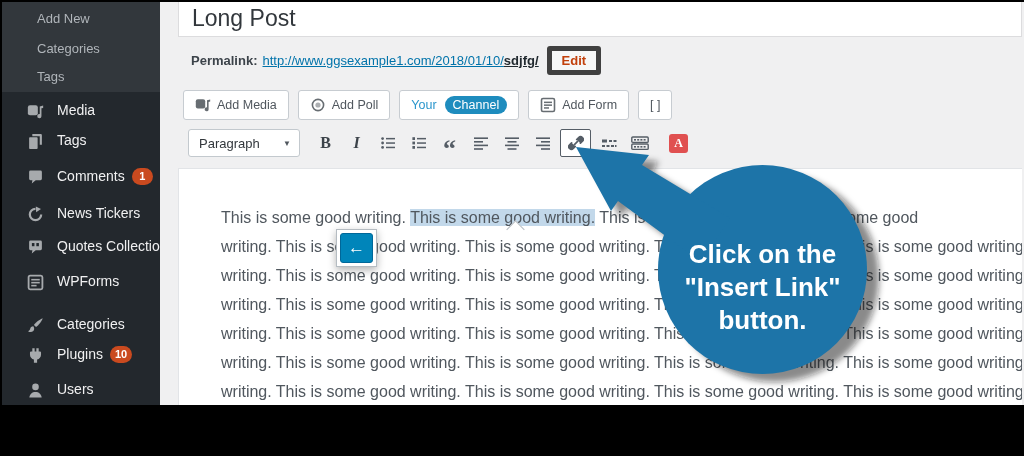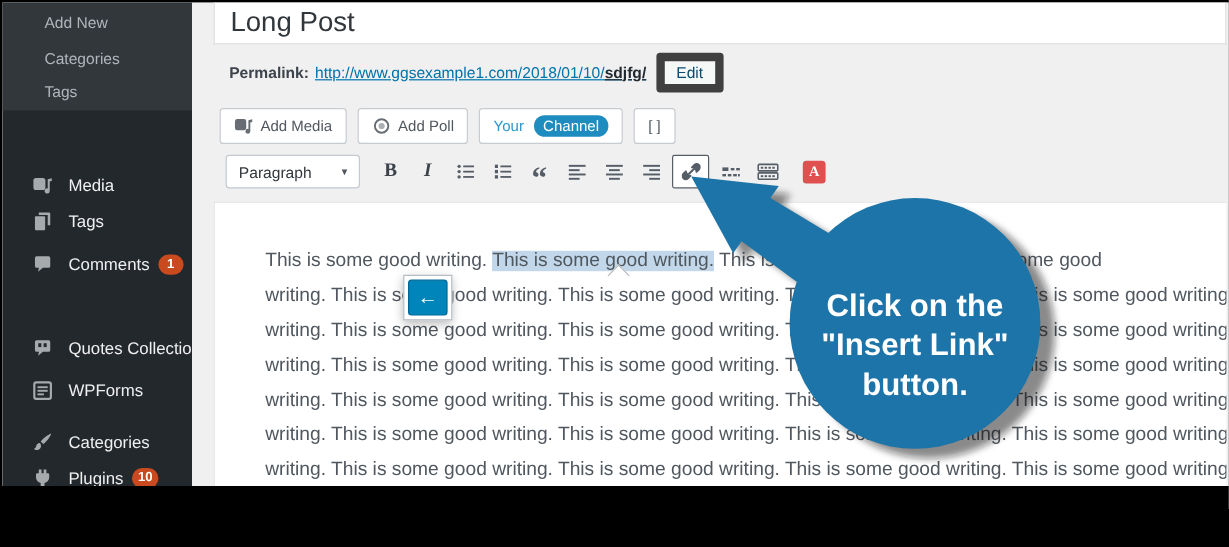--- a/index.html
+++ b/index.html
@@ -6,36 +6,36 @@
   body{
     width:1024px;height:456px;background:#000;overflow:hidden;position:relative;
     font-family:"Liberation Sans",sans-serif;
   }
   .frame{position:absolute;left:2px;top:2px;width:1020px;height:403px;background:#f0f0f1;overflow:hidden;padding-left:36px;}
 
   
   .sidebar{position:absolute;left:0;top:0;width:158px;height:449px;background:#23282d;}
   .submenu{position:absolute;left:0;top:0;width:158px;height:90px;background:#32373c;}
   .subitem{position:absolute;left:35px;height:20px;line-height:20px;font-size:13px;color:#b0b5ba;cursor:pointer;white-space:nowrap;}
-  .mitem{position:absolute;left:0;width:158px;height:28px;display:flex;align-items:center;cursor:pointer;margin-top:38px;}
+  .mitem{position:absolute;left:0;width:158px;height:28px;display:flex;align-items:flex-start;cursor:pointer;}
   .micon{width:18px;height:18px;margin-left:24px;color:#a7aaad;flex:0 0 auto;display:flex;align-items:center;justify-content:center;}
   .micon svg{width:17px;height:17px;fill:currentColor;}
   .mlabel{margin-left:13px;font-size:14px;color:#f0f0f1;white-space:nowrap;}
   .badge{margin-left:7px;min-width:11px;padding:1px 5px;border-radius:10px;background:#ca4a1f;color:#fff;font-size:11px;line-height:15px;text-align:center;font-weight:bold;}
 
   
   .title-box{position:absolute;left:176px;top:0;width:844px;height:35px;background:#fff;border:1px solid #dcdcde;border-top:none;box-sizing:border-box;cursor:text;}
   .title-text{margin:3px 0 0 13px;font-size:23px;color:#32373c;}
 
   
   .permalink{position:absolute;left:189px;top:46px;height:24px;font-size:13px;color:#3c434a;display:flex;align-items:center;white-space:pre;}
   .permalink .lbl{font-weight:bold;margin-right:5px;}
   .permalink a{color:#0073aa;text-decoration:underline;cursor:pointer;}
   .permalink .slug{color:#21292f;font-weight:bold;text-decoration:underline;text-align:center;}
-  .edit-btn{margin-left:8px;padding:2px 10px;background:#f6f7f7;border:7px solid #404040;border-radius:3px;font-size:13px;color:#0c4a6e;cursor:pointer;font-family:inherit;}
+  .edit-btn{margin-left:8px;padding:2px 10px;background:#f6f7f7;border:5px solid #404040;border-radius:3px;font-size:13px;color:#c2410c;cursor:pointer;font-family:inherit;font-weight:bold;}
 
   
   .mbrow{position:absolute;left:181px;top:88px;height:30px;display:flex;gap:9px;align-items:center;}
   .mbtn{height:30px;display:flex;align-items:center;gap:6px;padding:0 11px;background:#fff;border:1px solid #c7ccd1;border-radius:3px;font-size:12.5px;color:#50575e;cursor:pointer;font-family:inherit;white-space:nowrap;}
   .mbtn .bicon{width:16px;height:16px;color:#676d72;display:flex;align-items:center;}
   .mbtn .bicon svg{width:16px;height:16px;fill:currentColor;}
   .yc-your{color:#2b96cc;}
   .yc-pill{background:#1e8cbe;color:#fff;border-radius:10px;padding:2px 8px;margin-left:2px;}
 
   
@@ -99,20 +99,29 @@
     </div>
     <div class="mitem" style="top:166px">
       <span class="micon">
           <svg viewBox="0 0 16 16">
             <path d="M2 2.8A1.3 1.3 0 0 1 3.3 1.5h9.4A1.3 1.3 0 0 1 14 2.8v6.4a1.3 1.3 0 0 1-1.3 1.3H8.2l-3.7 3.2.6-3.2H3.3A1.3 1.3 0 0 1 2 9.2z"></path>
           </svg>
         </span>
       <span class="mlabel">Comments</span>
       <span class="badge">1</span>
     </div>
+    <div class="mitem" style="top:203px">
+      <span class="micon">
+          <svg viewBox="0 0 16 16">
+            <path d="M8 1.6a6.4 6.4 0 1 0 6.4 6.4h-2.1A4.3 4.3 0 1 1 8 3.7z"></path>
+            <polygon points="8.3,0.4 13.2,2.9 8.6,5.9"></polygon>
+          </svg>
+        </span>
+      <span class="mlabel">News Tickers</span>
+    </div>
     <div class="mitem" style="top:236px">
       <span class="micon">
           <svg viewBox="0 0 16 16">
             <path d="M2 2.8A1.3 1.3 0 0 1 3.3 1.5h9.4A1.3 1.3 0 0 1 14 2.8v6.4a1.3 1.3 0 0 1-1.3 1.3H8.2l-3.7 3.2.6-3.2H3.3A1.3 1.3 0 0 1 2 9.2z"></path>
             <rect x="4.6" y="3.8" width="2.4" height="3" fill="#23282d"></rect>
             <rect x="8.8" y="3.8" width="2.4" height="3" fill="#23282d"></rect>
           </svg>
         </span>
       <span class="mlabel">Quotes Collection</span>
     </div>
@@ -189,20 +198,31 @@
           <svg viewBox="0 0 16 16">
             <circle cx="8" cy="8" r="5.6" fill="none" stroke="currentColor" stroke-width="1.6"></circle>
             <circle cx="8" cy="8" r="2.6" opacity="0.55"></circle>
           </svg>
         </span>
       <span>Add Poll</span>
     </button>
     <button class="mbtn">
       <span class="yc-your">Your</span>
       <span class="yc-pill">Channel</span>
+    </button>
+    <button class="mbtn">
+      <span class="bicon">
+          <svg viewBox="0 0 16 16">
+            <rect x="1.5" y="1.5" width="13" height="13" rx="1.5" fill="none" stroke="currentColor" stroke-width="1.6"></rect>
+            <rect x="4" y="4.6" width="8" height="1.5"></rect>
+            <rect x="4" y="7.4" width="8" height="1.5"></rect>
+            <rect x="4" y="10.2" width="5" height="1.5"></rect>
+          </svg>
+        </span>
+      <span>Add Form</span>
     </button>
     <button class="mbtn">
       <span>[ ]</span>
     </button>
   </div>
 
   <div class="toolbar">
     <div class="psel">
       <span class="ptxt">Paragraph</span>
       <span class="pcaret">▼</span>

